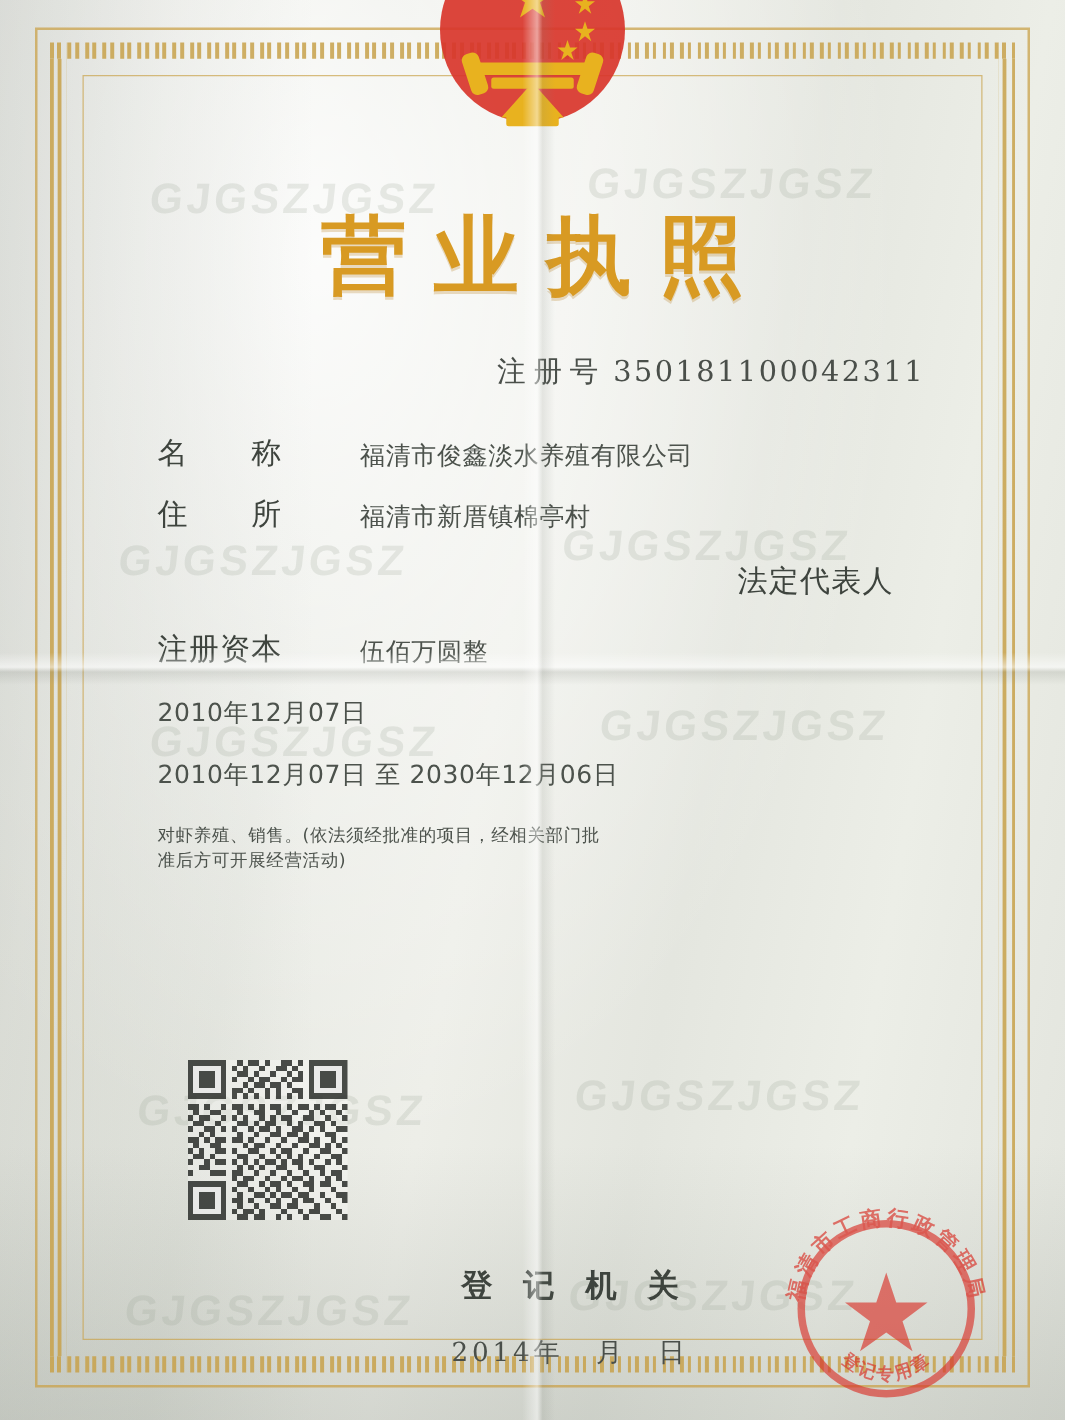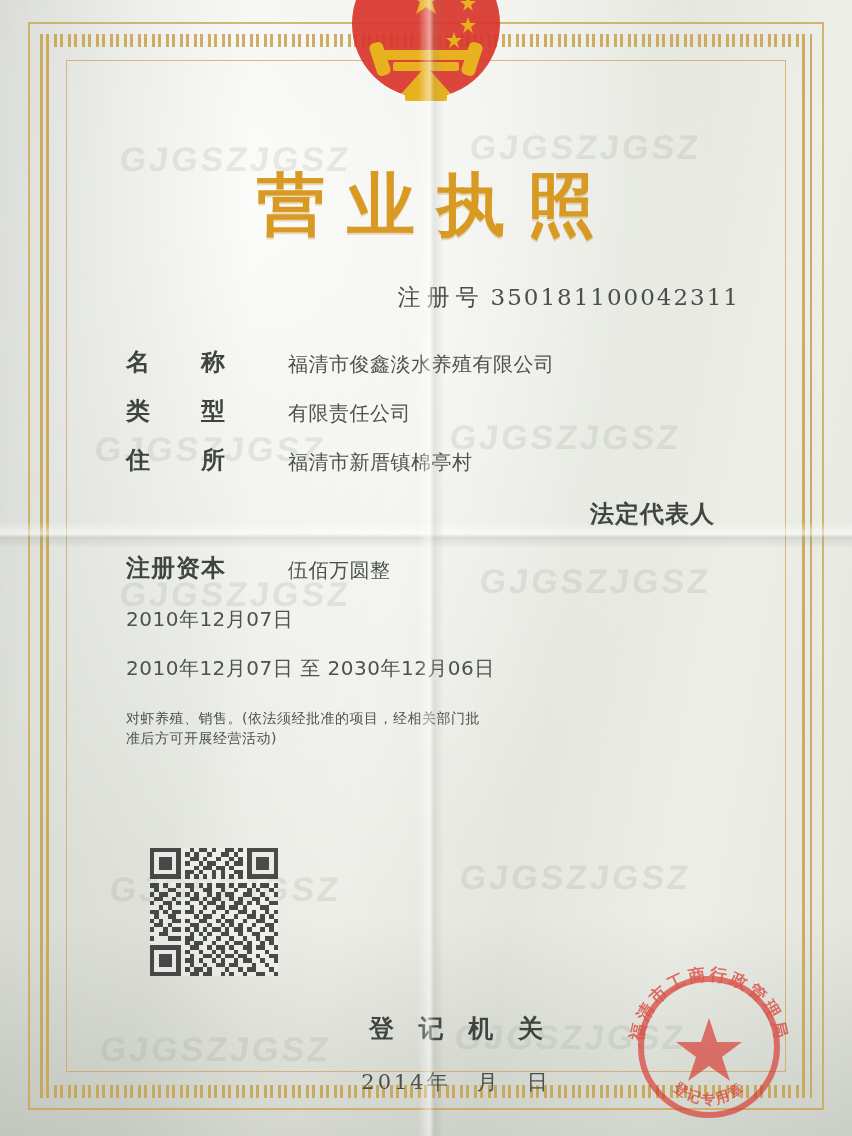--- a/index.html
+++ b/index.html
@@ -143,21 +143,21 @@
   .row {
     display: flex;
     align-items: flex-start;
     margin-bottom: 17px;
   }
   .row .lbl {
     width: 162px;
     flex: 0 0 162px;
     font-family: "DejaVu Sans", sans-serif;
     font-size: 24px;
-    font-weight: 700;
+    font-weight: 400;
     color: #3e443e;
     letter-spacing: 1px;
   }
   .row .val {
     flex: 1 1 auto;
     font-family: "DejaVu Sans", sans-serif;
     font-size: 20px;
     color: #4c524c;
     padding-top: 5px;
     letter-spacing: 0.5px;
@@ -269,24 +269,20 @@
     <span class="label">注册号</span><span>350181100042311</span>
   </div>
 
   <div class="fields">
 
     <div class="row">
       <div class="lbl">名　　称</div>
       <div class="val">福清市俊鑫淡水养殖有限公司</div>
     </div>
 
-    <div class="row">
-      <div class="lbl">类　　型</div>
-      <div class="val">有限责任公司</div>
-    </div>
 
     <div class="row">
       <div class="lbl">住　　所</div>
       <div class="val">福清市新厝镇棉亭村</div>
     </div>
 
     <div class="row gap-big">
       <div class="lbl">法定代表人</div>
     </div>
 

